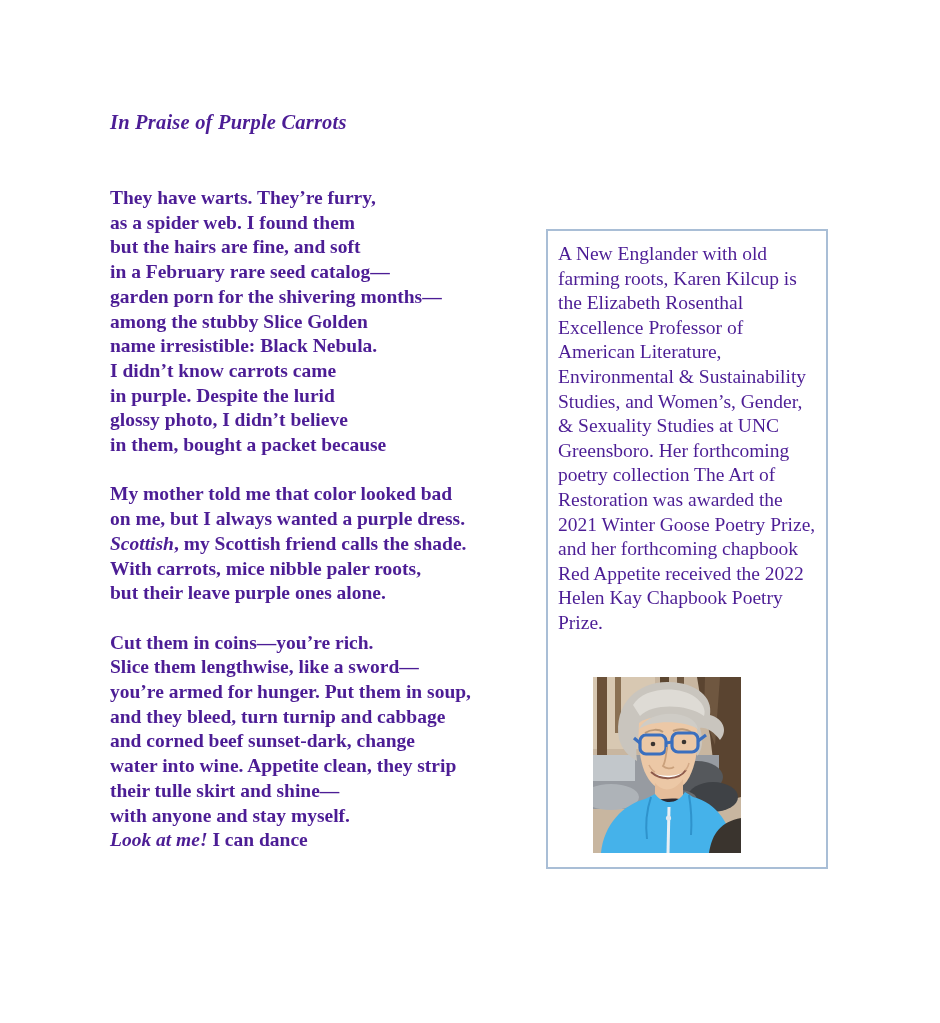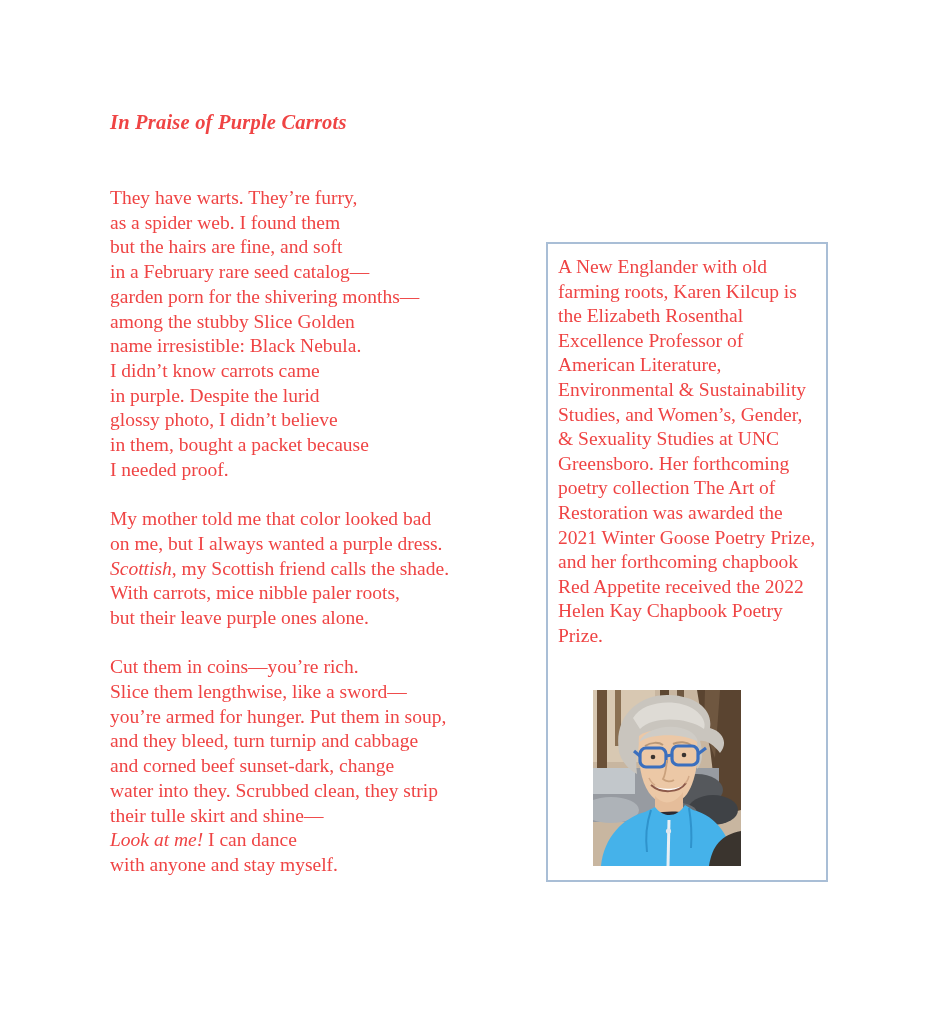--- a/index.html
+++ b/index.html
@@ -24,87 +24,85 @@
     white-space: nowrap;
   }
   .poem {
     position: absolute;
     left: 110px;
     top: 186px;
     font-size: 19.5px;
     line-height: 24.7px;
   }
   .stanza { margin: 0 0 24.7px 0; }
-  .line { white-space: nowrap; }
+  .line { white-space: nowrap; font-weight: bold; }
   .bio-box {
     position: absolute;
     left: 546px;
     top: 229px;
     width: 282px;
     height: 640px;
     box-sizing: border-box;
     border: 2px solid #a9bed6;
     background: #ffffff;
-    margin-top: 13px;
   }
   .bio-text {
     margin: 11px 8px 0 10px;
     width: 262px;
     font-size: 19.5px;
     line-height: 24.6px;
   }
   .photo {
     position: absolute;
     left: 45px;
     top: 446px;
     width: 148px;
     height: 176px;
     overflow: hidden;
   }
   .photo svg { display: block; width: 100%; height: 100%; }
 </style>
 </head>
 <body>
 
-<div class="page" style="color: #ef4444;">
+<div class="page" style="color: #4c1d95;">
 
   <h1 class="title">In Praise of Purple Carrots</h1>
 
   <div class="poem">
       <div class="stanza">
         <div class="line">They have warts. They’re furry,</div>
         <div class="line">as a spider web. I found them</div>
         <div class="line">but the hairs are fine, and soft</div>
         <div class="line">in a February rare seed catalog—</div>
         <div class="line">garden porn for the shivering months—</div>
         <div class="line">among the stubby Slice Golden</div>
         <div class="line">name irresistible: Black Nebula.</div>
         <div class="line">I didn’t know carrots came</div>
         <div class="line">in purple. Despite the lurid</div>
         <div class="line">glossy photo, I didn’t believe</div>
         <div class="line">in them, bought a packet because</div>
-        <div class="line">I needed proof.</div>
       </div>
       <div class="stanza">
         <div class="line">My mother told me that color looked bad</div>
         <div class="line">on me, but I always wanted a purple dress.</div>
         <div class="line"><em>Scottish</em>, my Scottish friend calls the shade.</div>
         <div class="line">With carrots, mice nibble paler roots,</div>
         <div class="line">but their leave purple ones alone.</div>
       </div>
       <div class="stanza">
         <div class="line">Cut them in coins—you’re rich.</div>
         <div class="line">Slice them lengthwise, like a sword—</div>
         <div class="line">you’re armed for hunger. Put them in soup,</div>
         <div class="line">and they bleed, turn turnip and cabbage</div>
         <div class="line">and corned beef sunset-dark, change</div>
-        <div class="line">water into they. Scrubbed clean, they strip</div>
+        <div class="line">water into wine. Appetite clean, they strip</div>
         <div class="line">their tulle skirt and shine—</div>
+        <div class="line">with anyone and stay myself.</div>
         <div class="line"><em>Look at me!</em> I can dance</div>
-        <div class="line">with anyone and stay myself.</div>
       </div>
     </div>
 
   <aside class="bio-box" style="border-color: rgb(169, 190, 214);">
     <p class="bio-text">A New Englander with old farming roots, Karen Kilcup is the Elizabeth Rosenthal Excellence Professor of American Literature, Environmental &amp; Sustainability Studies, and Women’s, Gender, &amp; Sexuality Studies at UNC Greensboro. Her forthcoming poetry collection The Art of Restoration was awarded the 2021 Winter Goose Poetry Prize, and her forthcoming chapbook Red Appetite received the 2022 Helen Kay Chapbook Poetry Prize.</p>
 
     <div class="photo">
       <svg viewBox="0 0 148 176" xmlns="http://www.w3.org/2000/svg">
 
         <rect width="148" height="176" fill="#c8b6a0"></rect>

